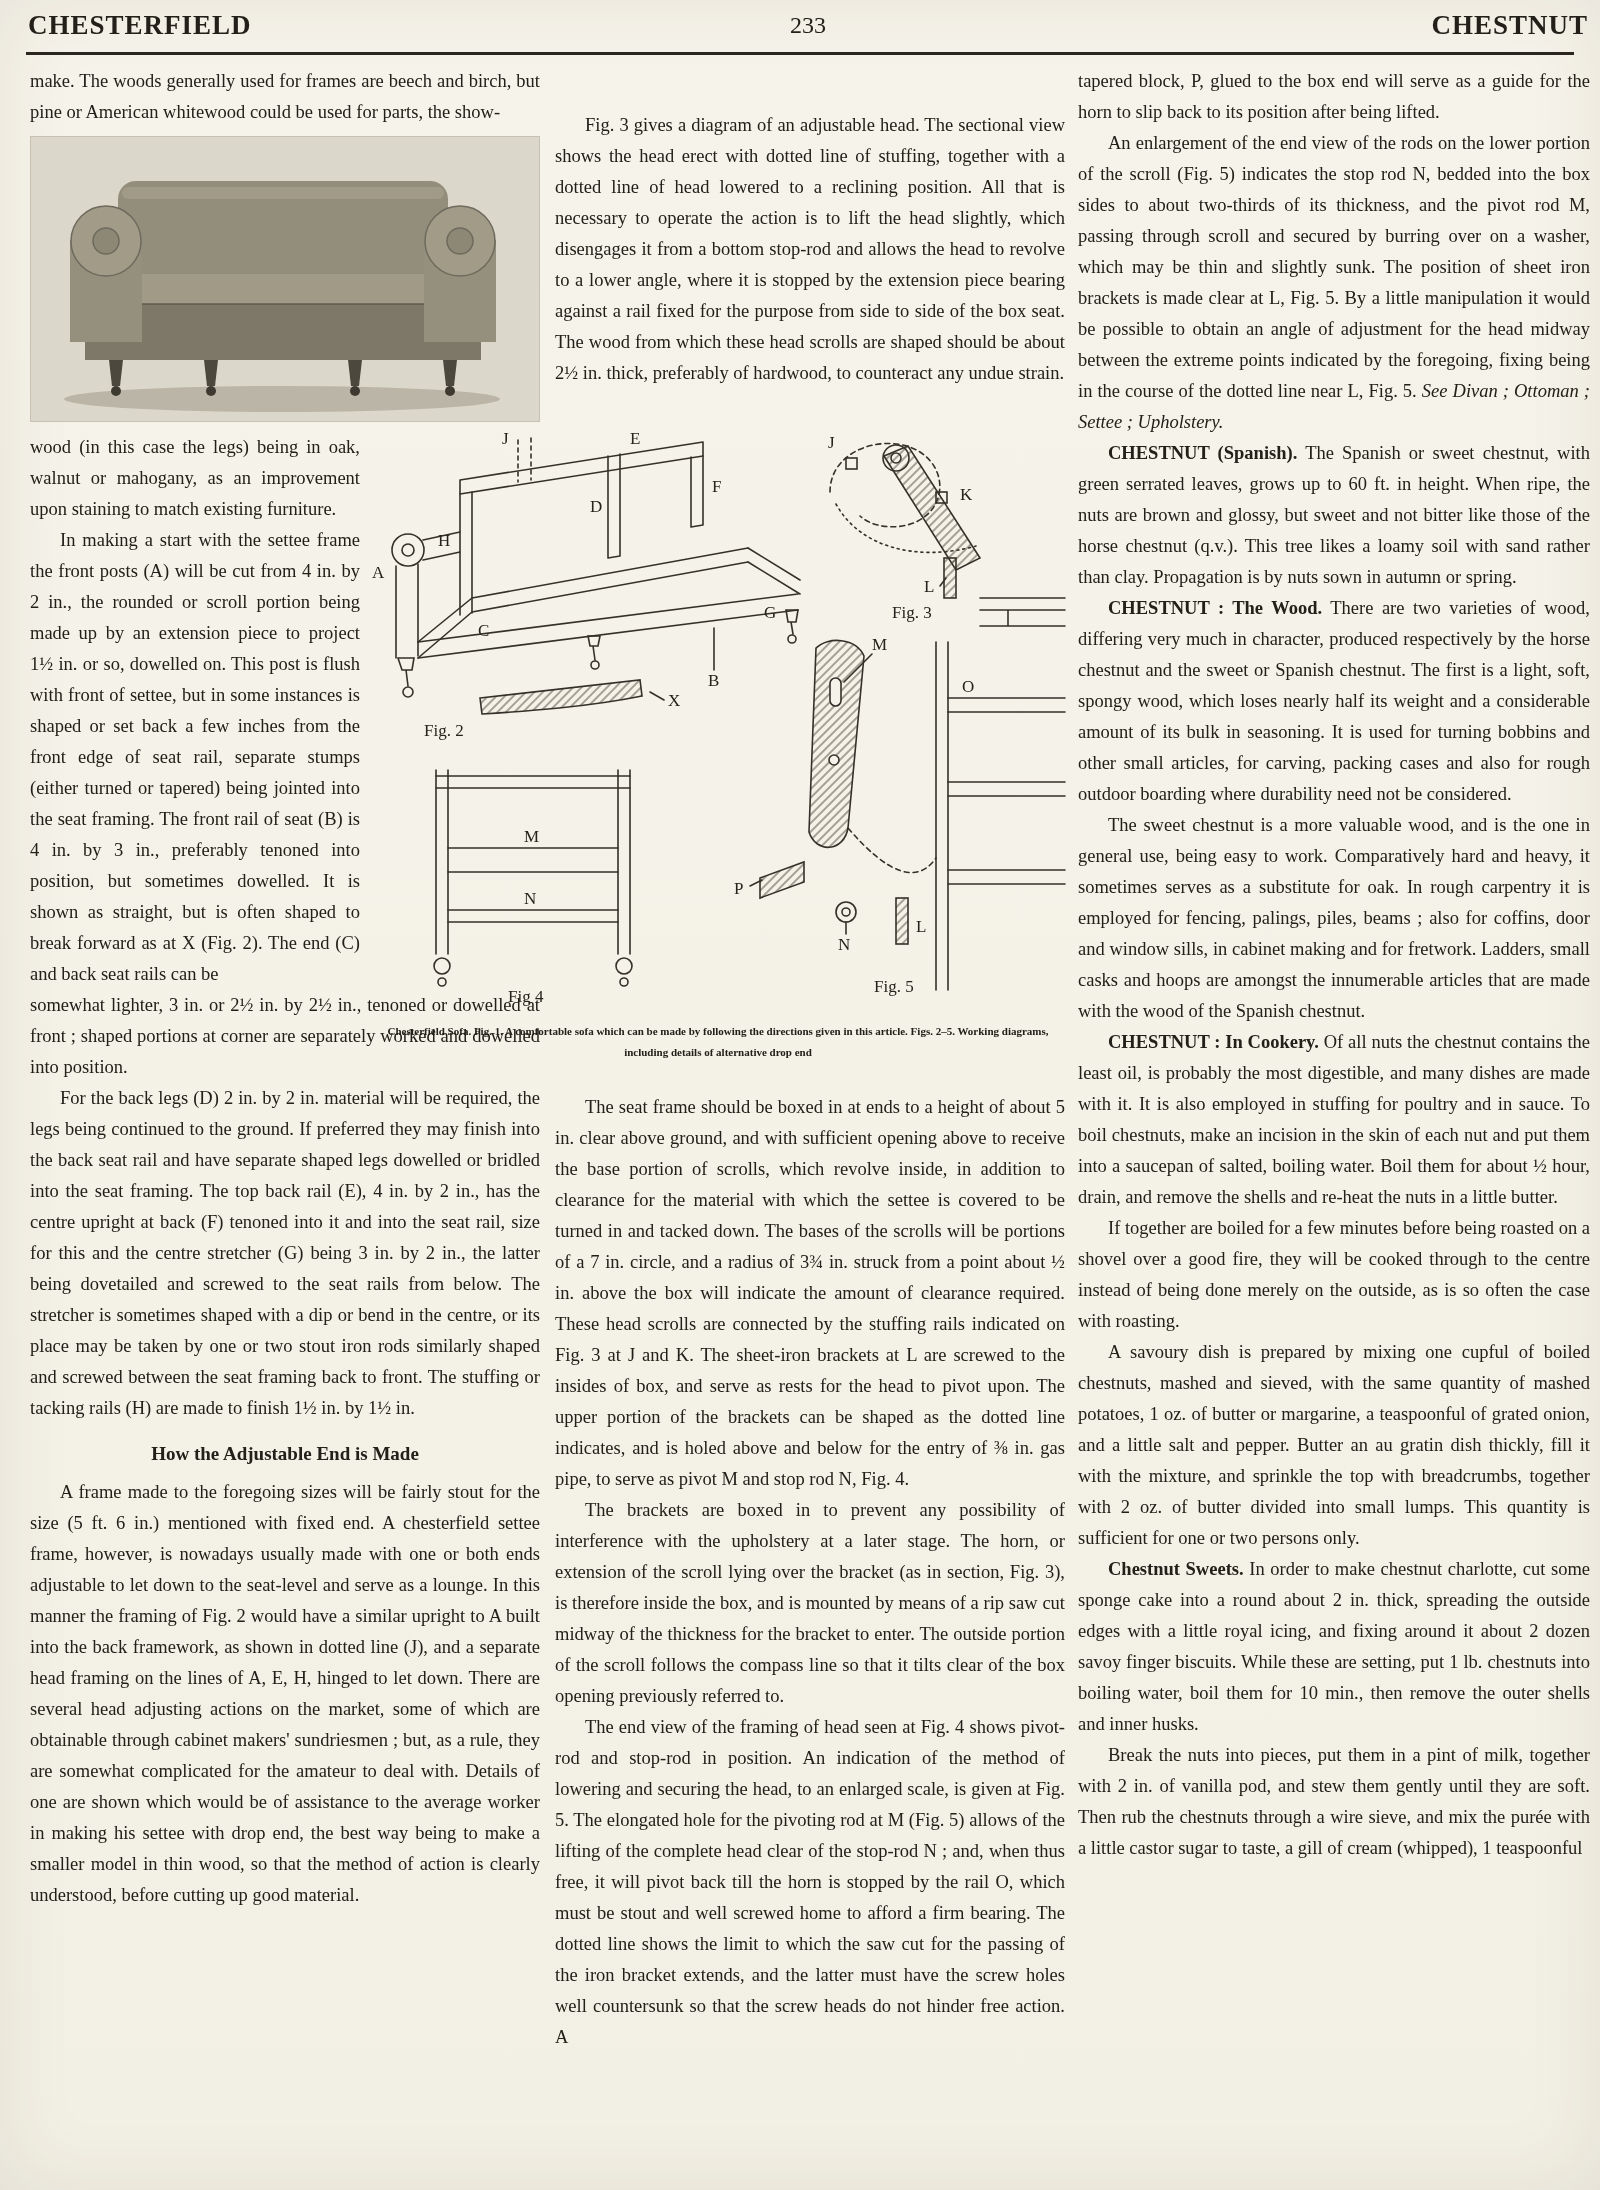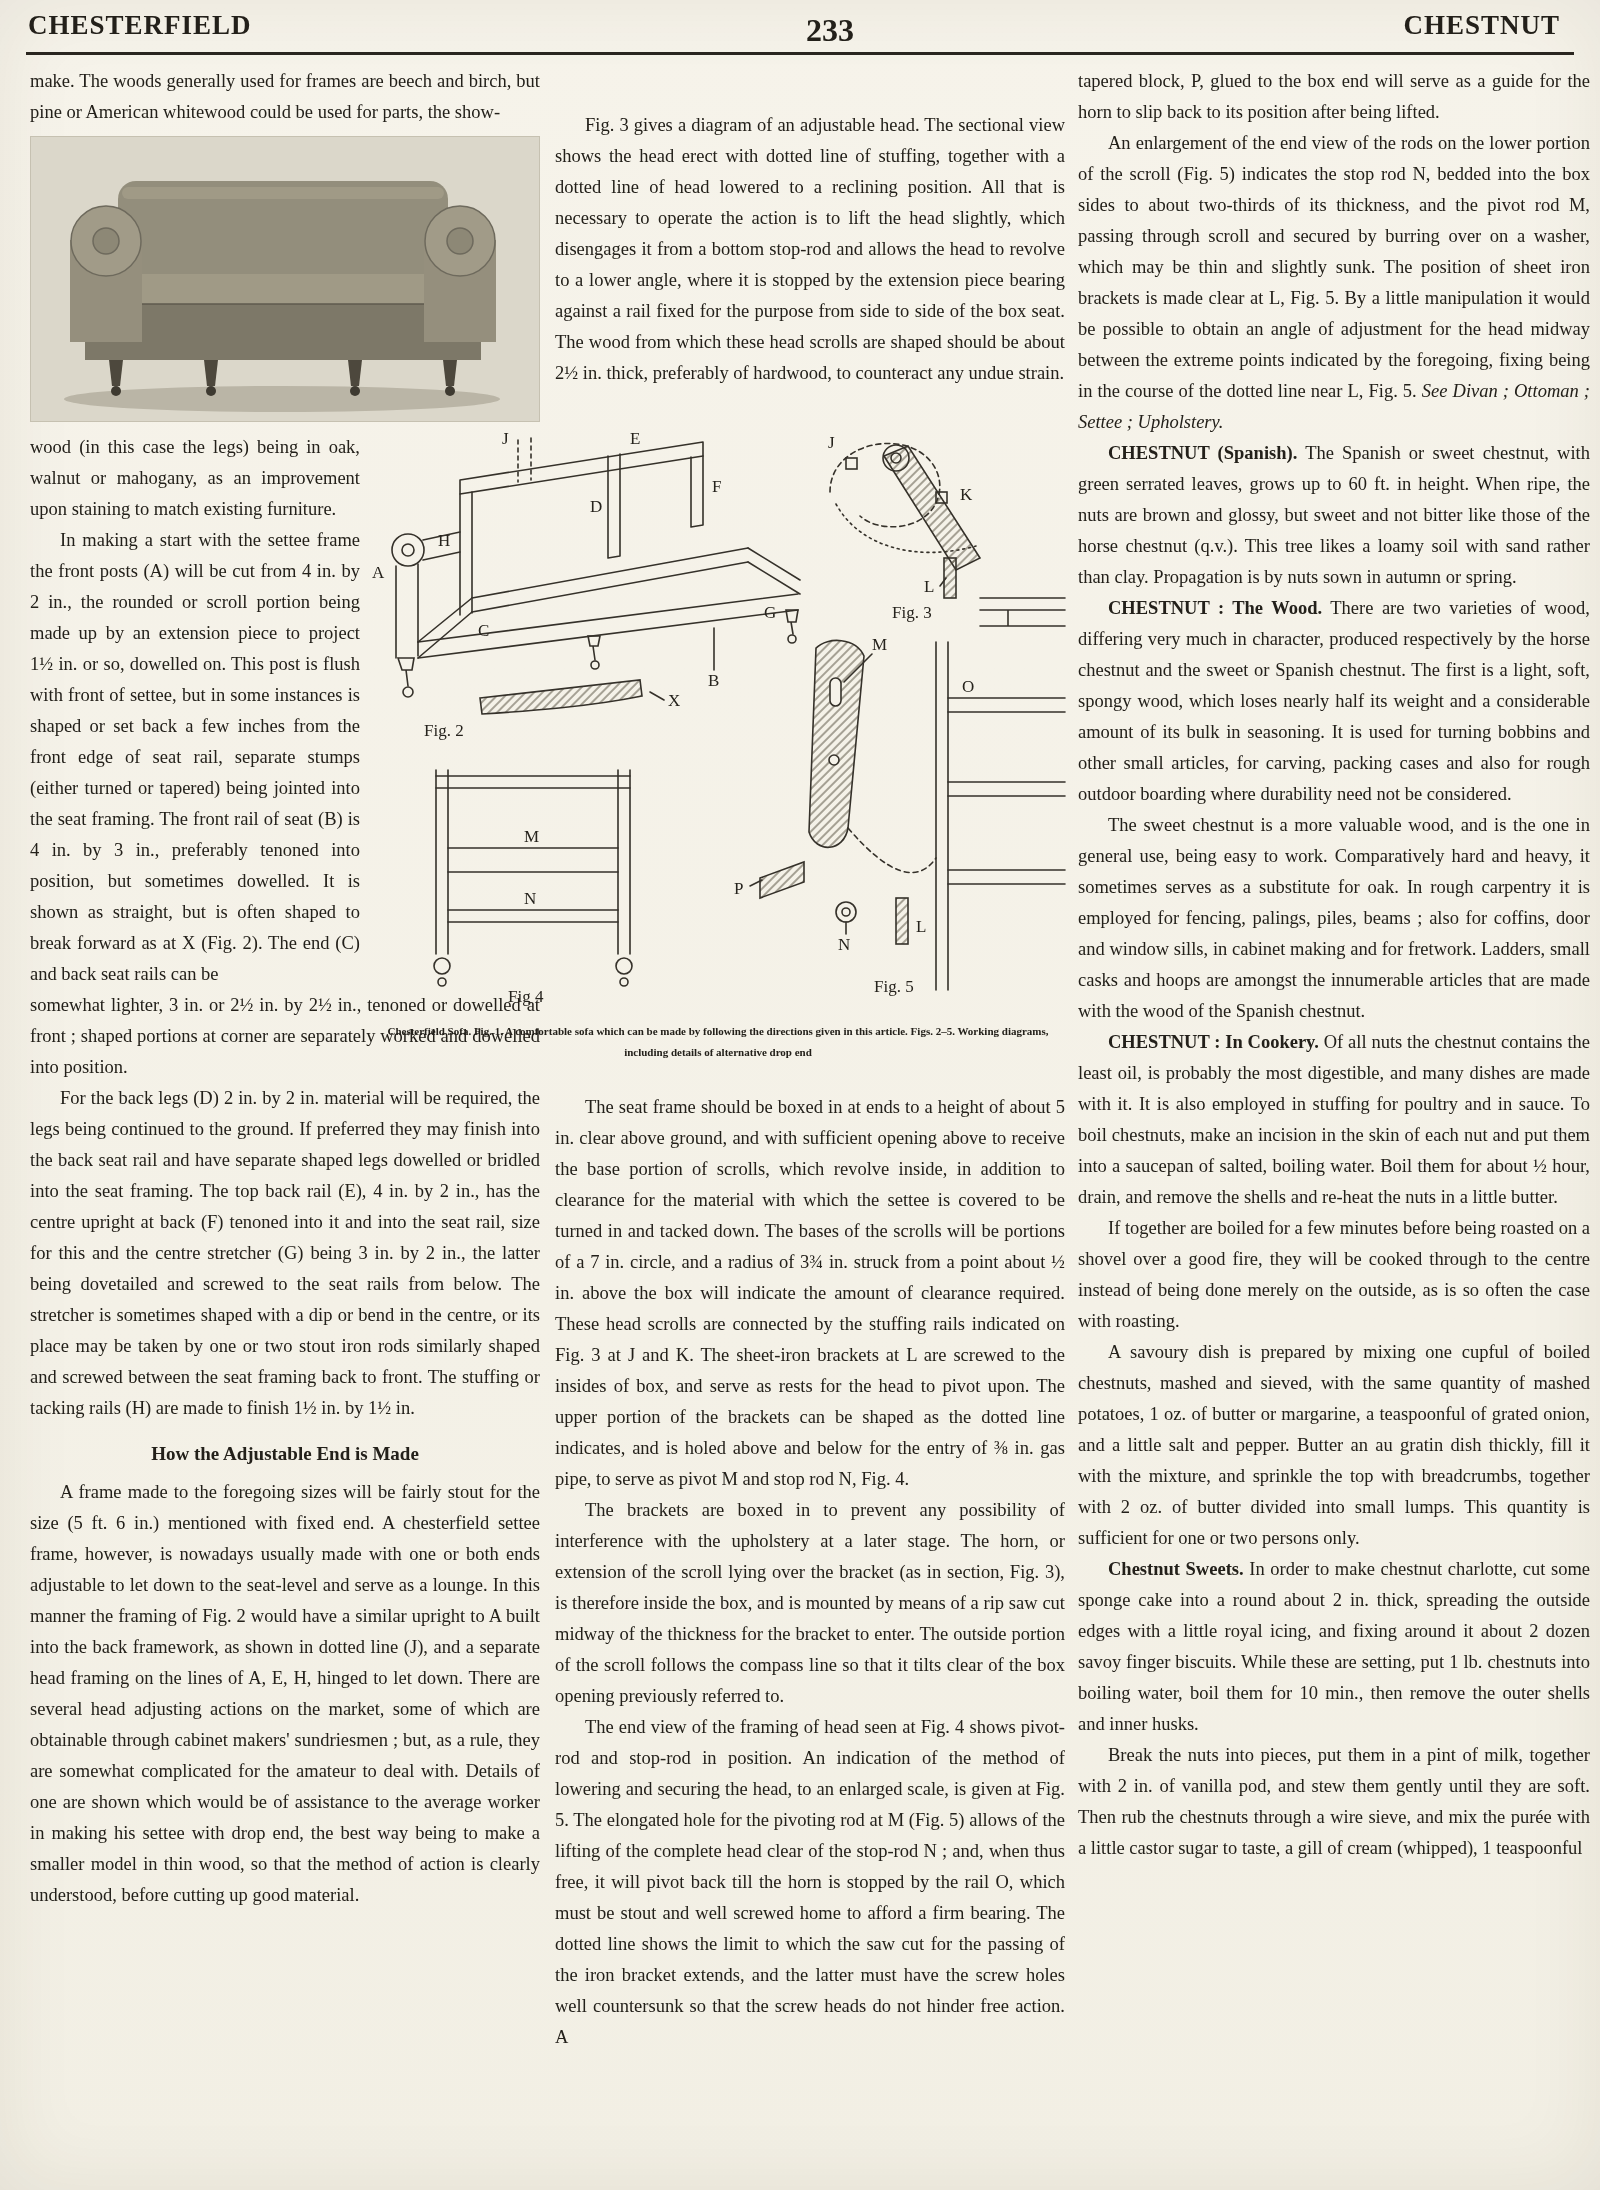--- a/index.html
+++ b/index.html
@@ -6,25 +6,25 @@
   html,body { background:#9a968c; }
   .page {
     position:relative; width:1600px; height:2190px; margin:0 auto;
     background:#f5f2e9;
     background-image:linear-gradient(180deg, #f6f3ea 0%, #f4f1e7 60%, #f2efe4 100%);
     box-shadow:inset 0 0 80px rgba(60,50,30,0.08);
     overflow:hidden;
     font-family:"Liberation Serif","DejaVu Serif",serif;
     color:#23201a;
   }
-  .header { position:absolute; top:10px; left:28px; right:40px; height:38px; }
+  .header { position:absolute; top:10px; left:28px; right:12px; height:38px; }
   .header .ht { font-weight:bold; font-size:27px; letter-spacing:1px; }
   .header .left  { position:absolute; left:0; top:0; }
   .header .right { position:absolute; right:0; top:0;text-align:right; }
-  .header .num   { position:absolute; left:50%; transform:translateX(-50%); top:2px; font-weight:bold; font-size:32px;margin-left:36px; }
+  .header .num   { position:absolute; left:50%; transform:translateX(-50%); top:2px; font-weight:normal; font-size:24px; }
   .rule { position:absolute; top:52px; left:26px; right:26px; border-top:3px solid #2a2620; }
 
   .col { position:absolute; top:66px; font-size:18.5px; line-height:31px; text-align:justify; }
   .col p { margin:0; }
   p.ind { text-indent:30px; }
   .narrow { width:330px; }
   .lead { font-weight:bold; }
   .seeref { font-style:italic; }
   .subhead { text-align:center; font-weight:bold; font-size:19px; margin:14px 0 8px 0; }
 

